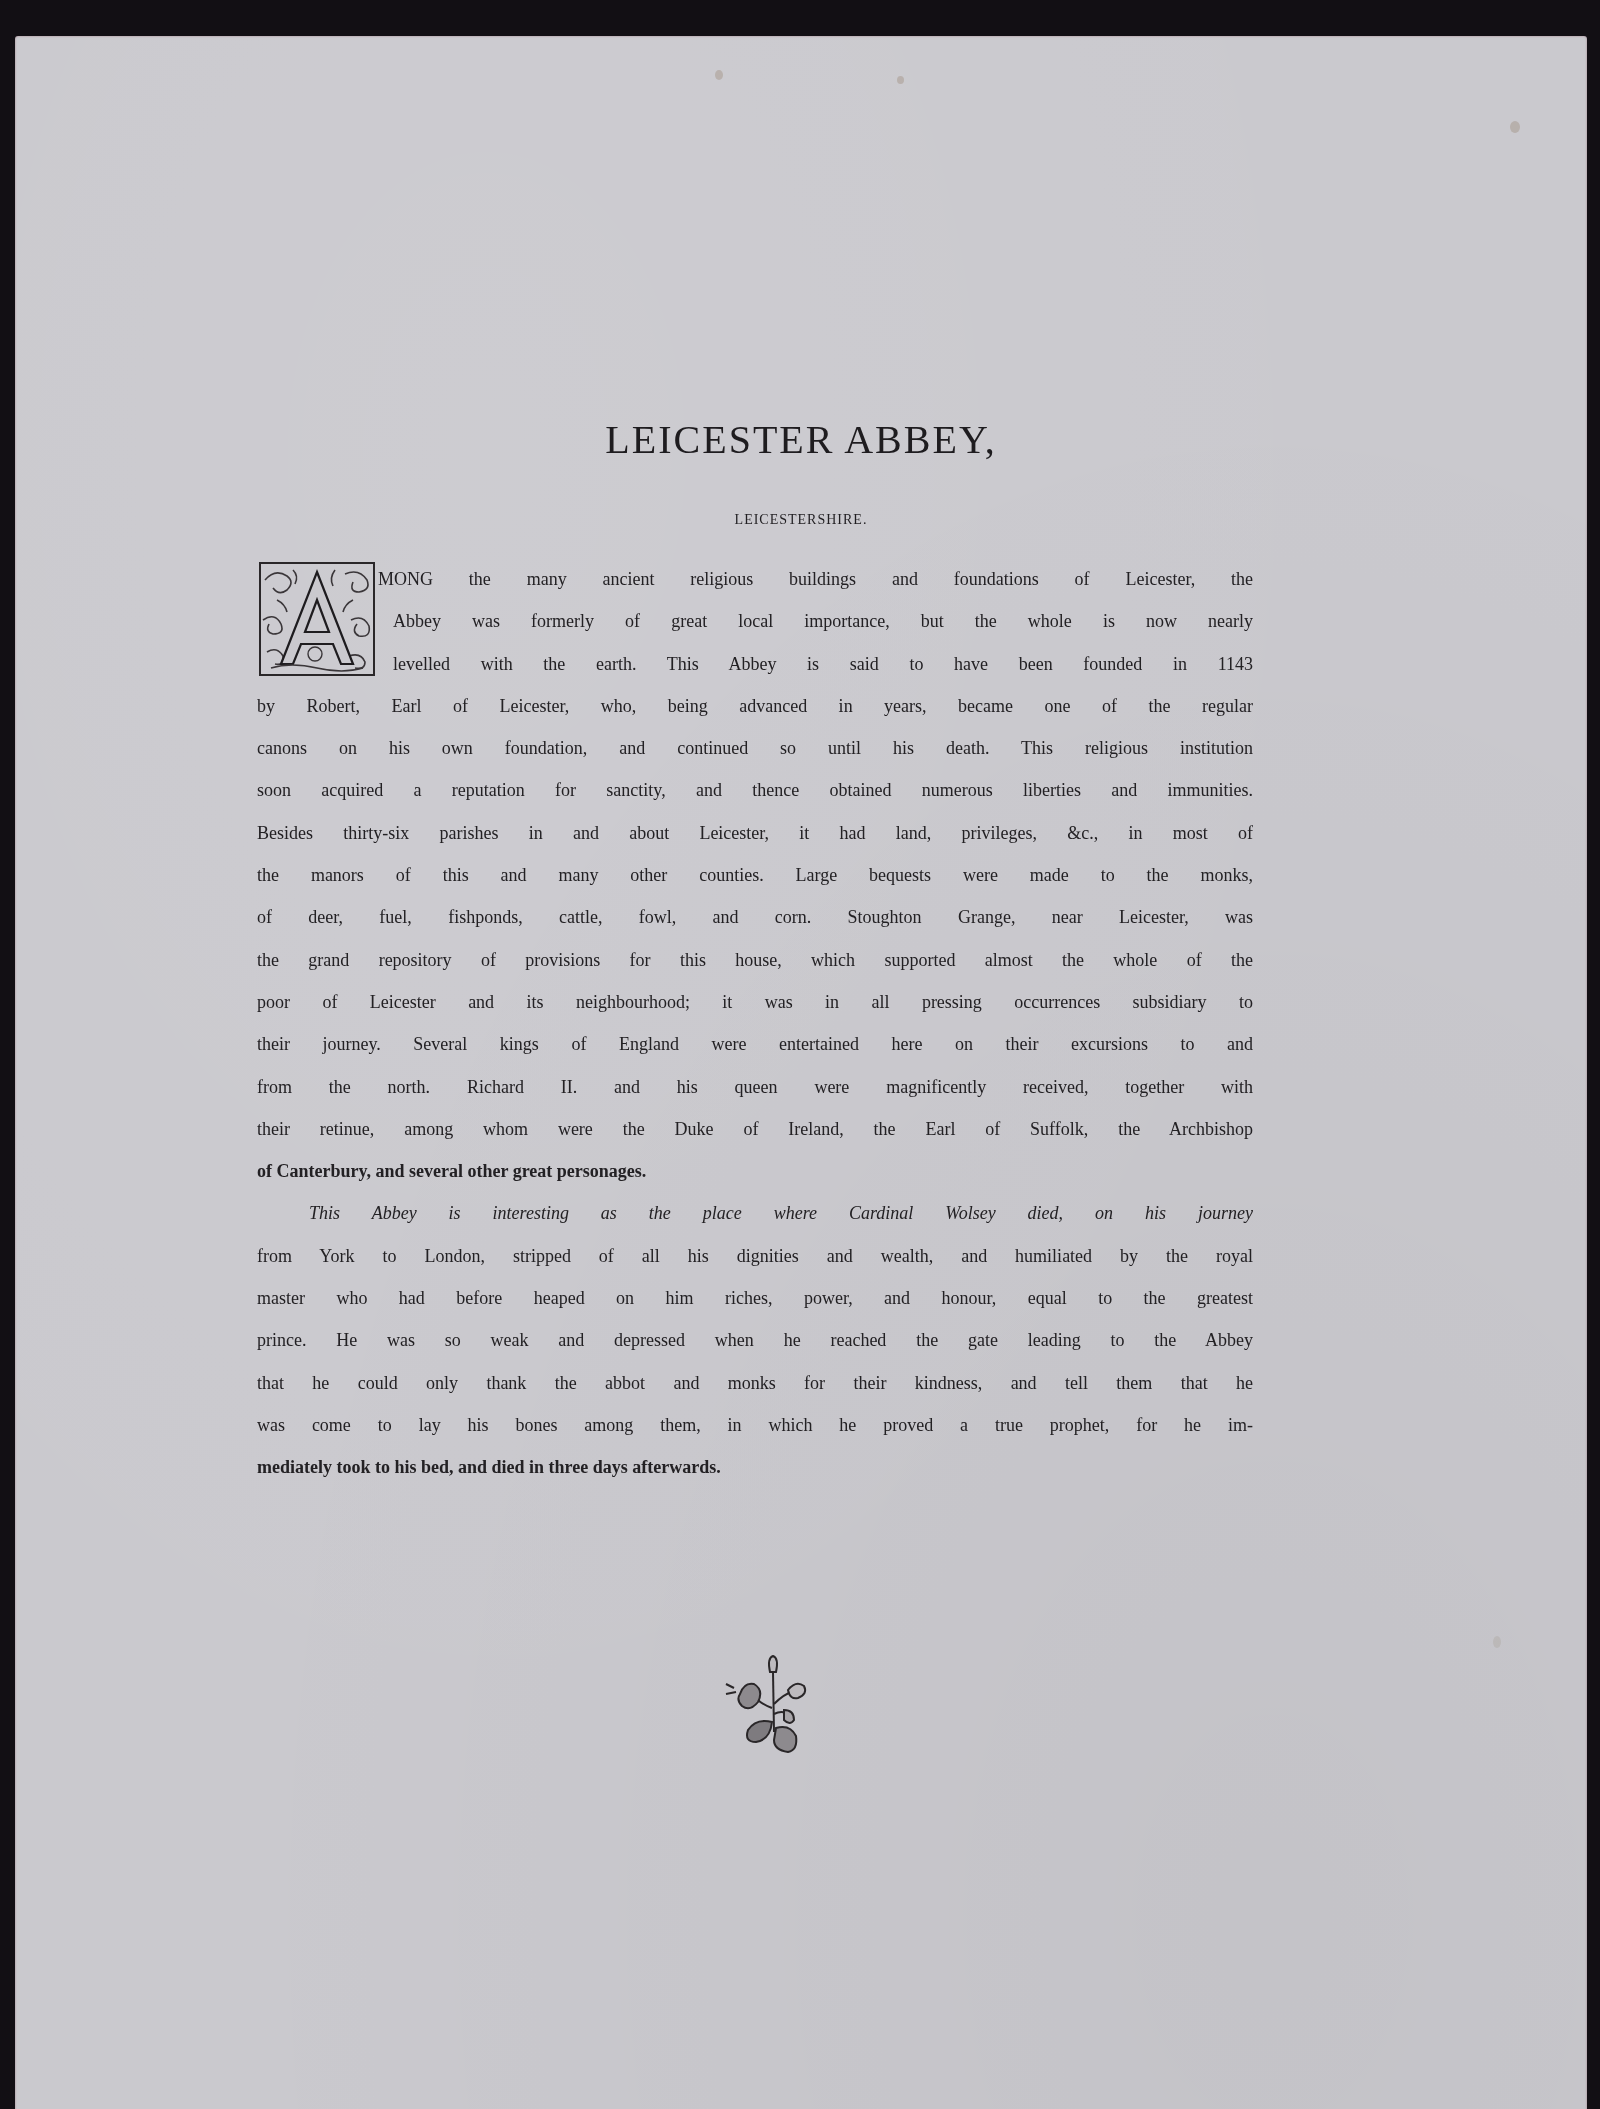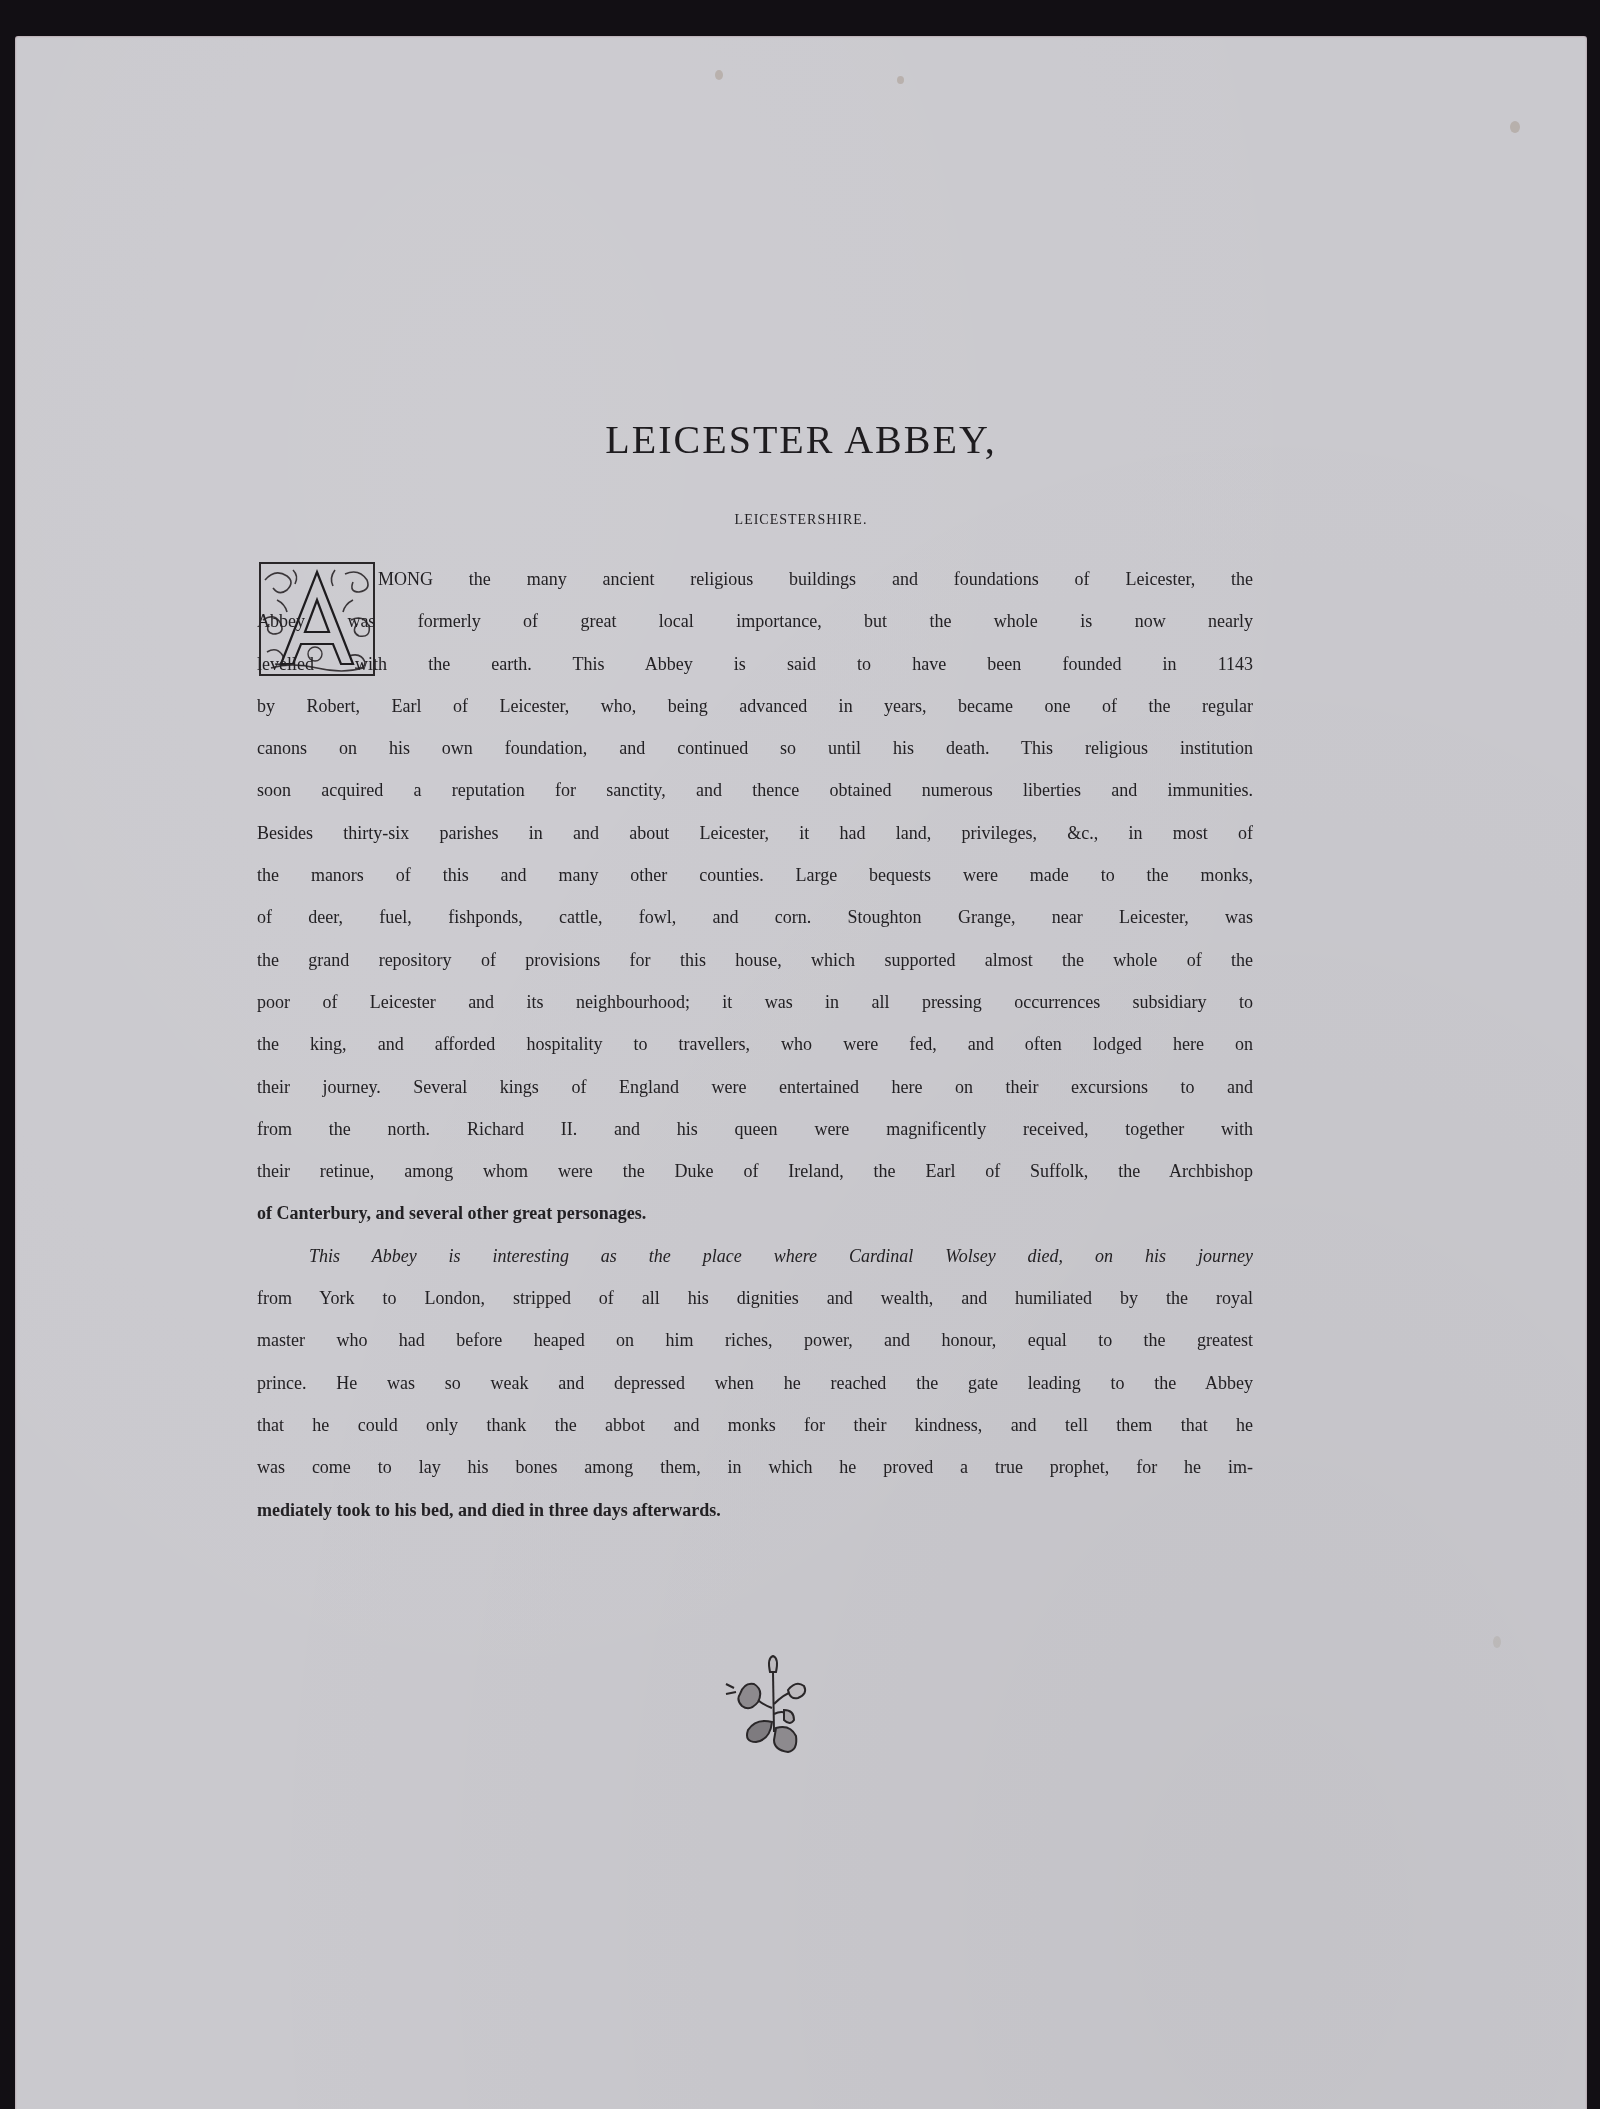--- a/index.html
+++ b/index.html
@@ -27,21 +27,21 @@
   }
   .body-text {
     position:absolute; left:257px; top:558px; width:996px;
     font-size:18px; color:#232124;
   }
   .line {
     height:42.3px; line-height:42.3px; text-align:justify; text-align-last:justify;
     white-space:nowrap; overflow:visible;
   }
   .line.last { text-align-last:left;font-weight:bold; }
-  .line.dropline { }
+  .line.dropline { margin-left:136px; }
   .line.dropline.first { margin-left:121px; }
   .line.indent { padding-left:52px;font-style:italic; }
   .line span.t { display:block; white-space:normal; text-align:justify; text-align-last:justify; }
   .line.last span.t { text-align-last:left; }
   .dropcap {
     position:absolute; left:257px; top:560px; width:120px; height:120px;
   }
   .ornament { position:absolute; left:718px; top:1652px; width:110px; height:116px; }
 </style>
 </head>
@@ -105,23 +105,20 @@
     <div class="line">
         <span class="t">of deer, fuel, fishponds, cattle, fowl, and corn.  Stoughton Grange, near Leicester, was</span>
       </div>
     <div class="line">
         <span class="t">the grand repository of provisions for this house, which supported almost the whole of the</span>
       </div>
     <div class="line">
         <span class="t">poor of Leicester and its neighbourhood; it was in all pressing occurrences subsidiary to</span>
       </div>
     <div class="line">
-        <span class="t">the king, and afforded hospitality to travellers, who were fed, and often lodged here on</span>
-      </div>
-    <div class="line">
         <span class="t">their journey.  Several kings of England were entertained here on their excursions to and</span>
       </div>
     <div class="line">
         <span class="t">from the north.  Richard II. and his queen were magnificently received, together with</span>
       </div>
     <div class="line">
         <span class="t">their retinue, among whom were the Duke of Ireland, the Earl of Suffolk, the Archbishop</span>
       </div>
     <div class="line last">
         <span class="t">of Canterbury, and several other great personages.</span>

